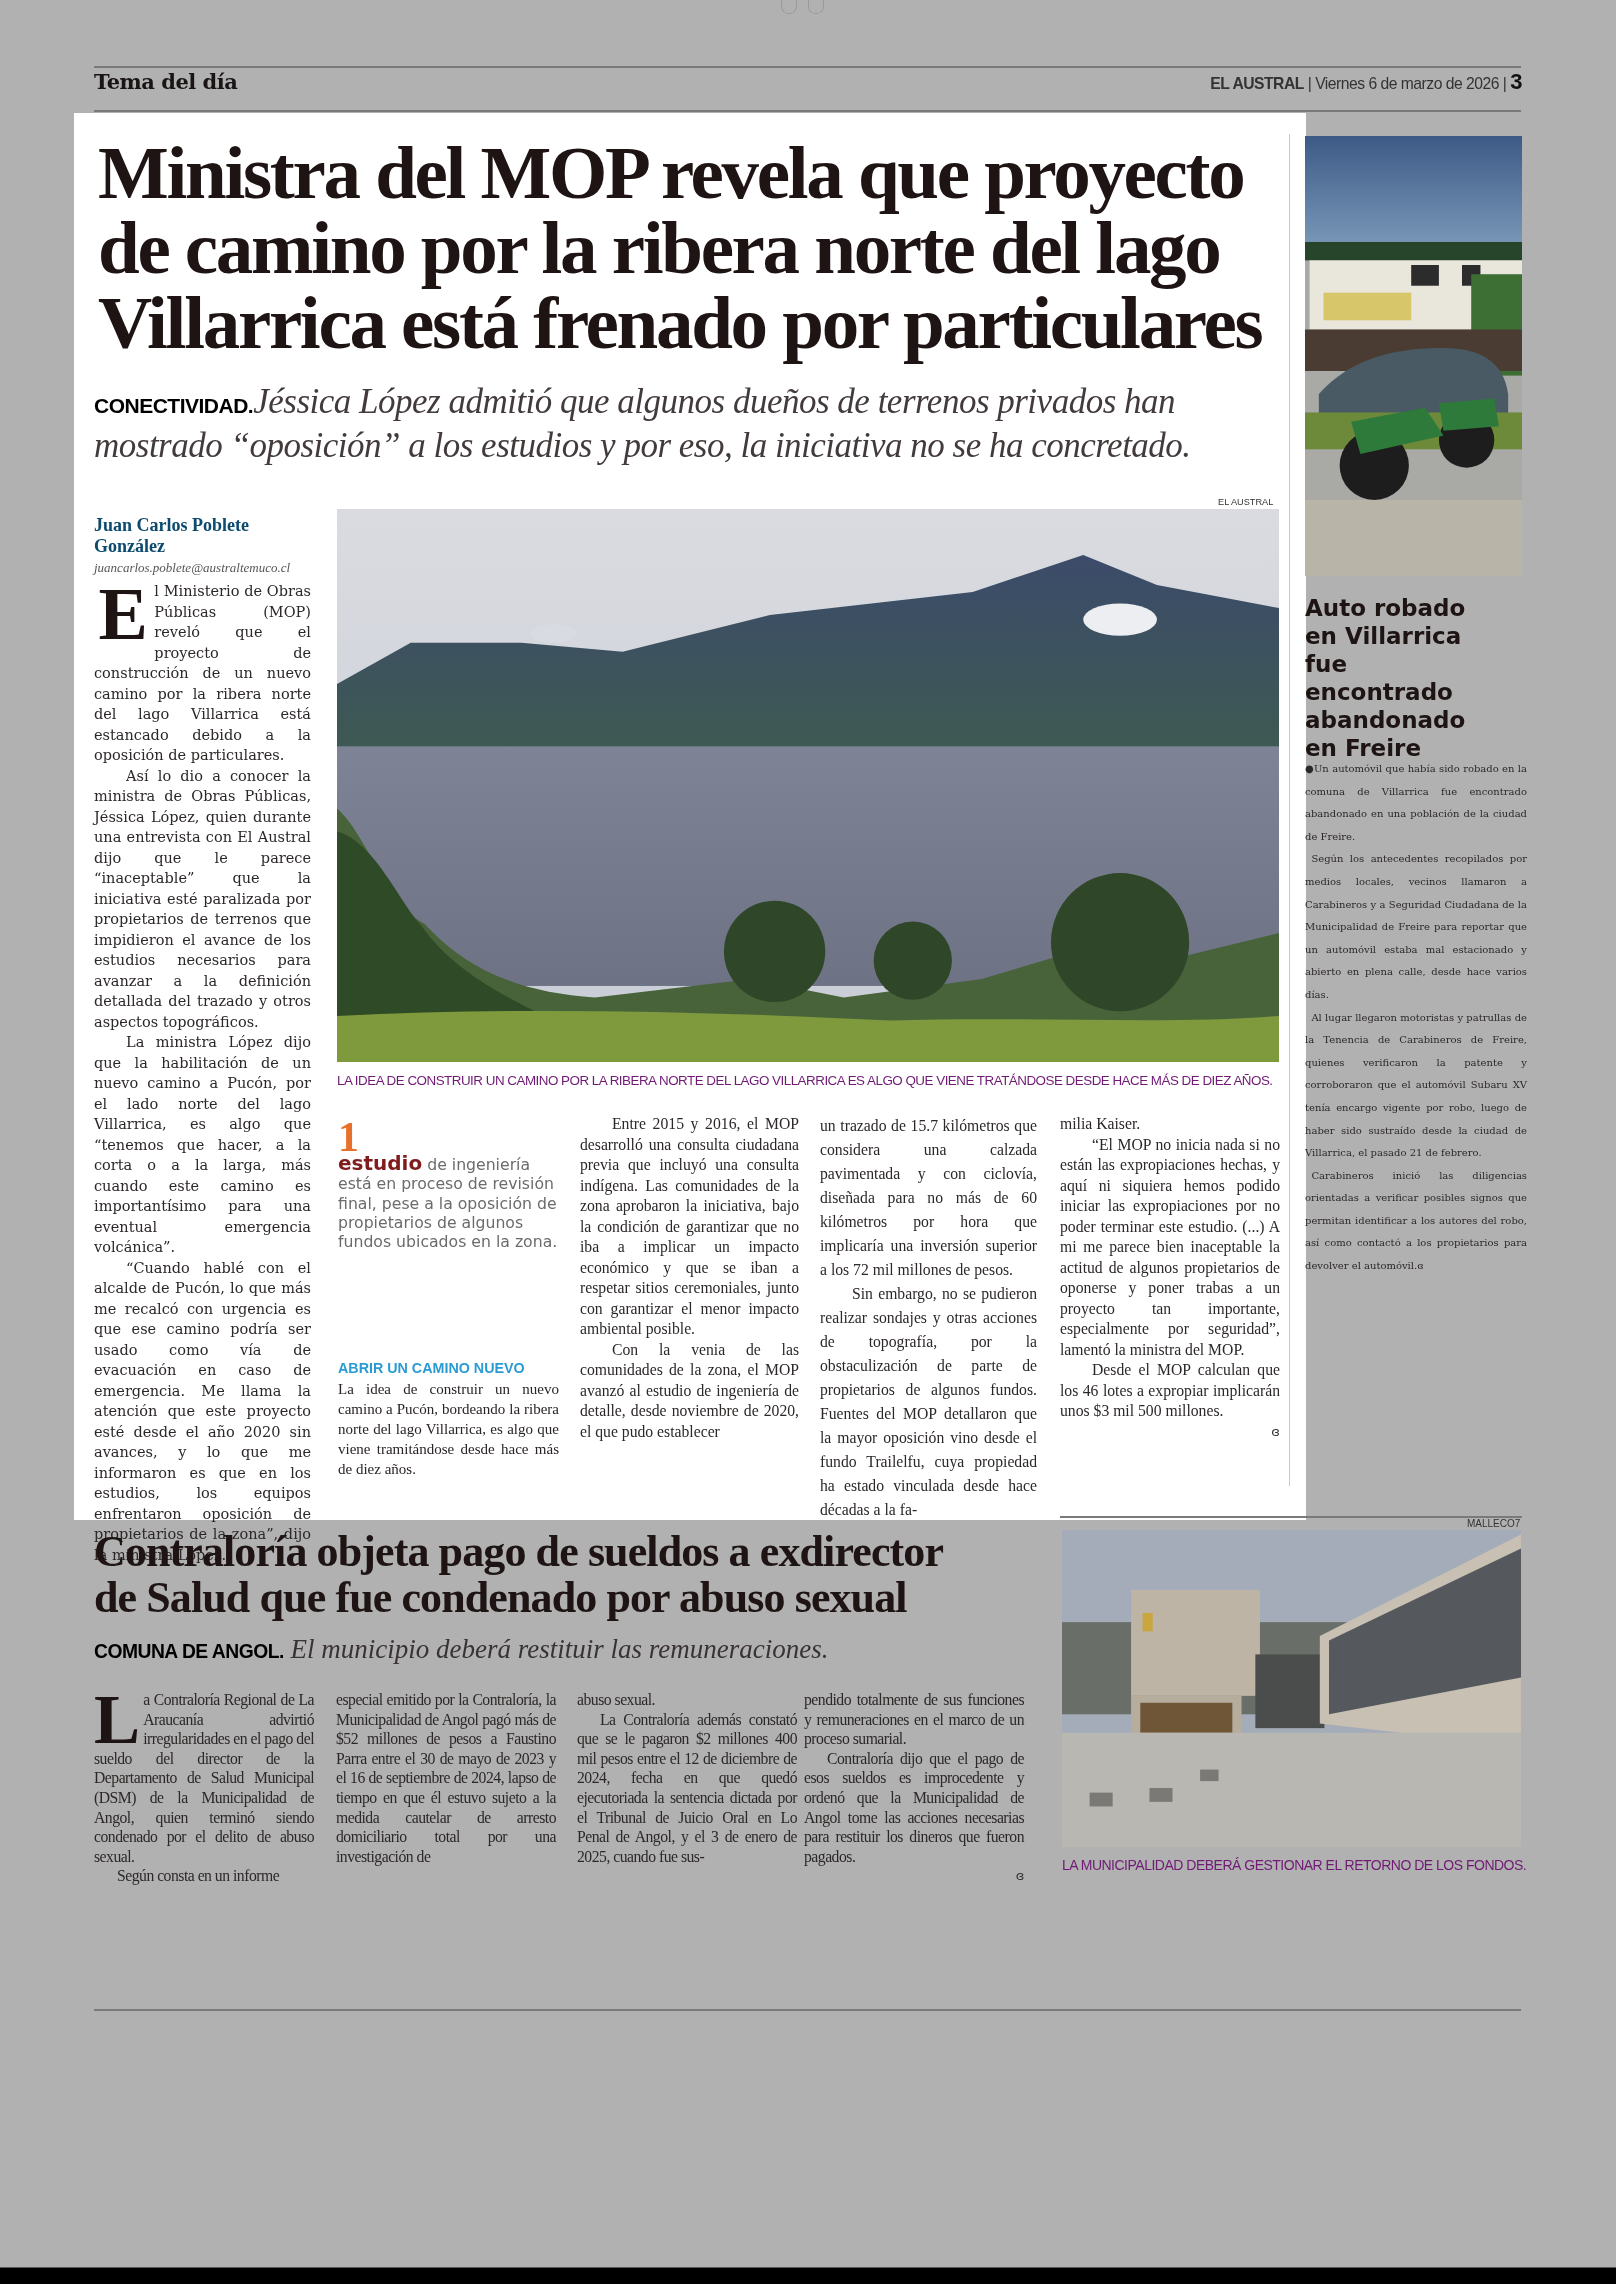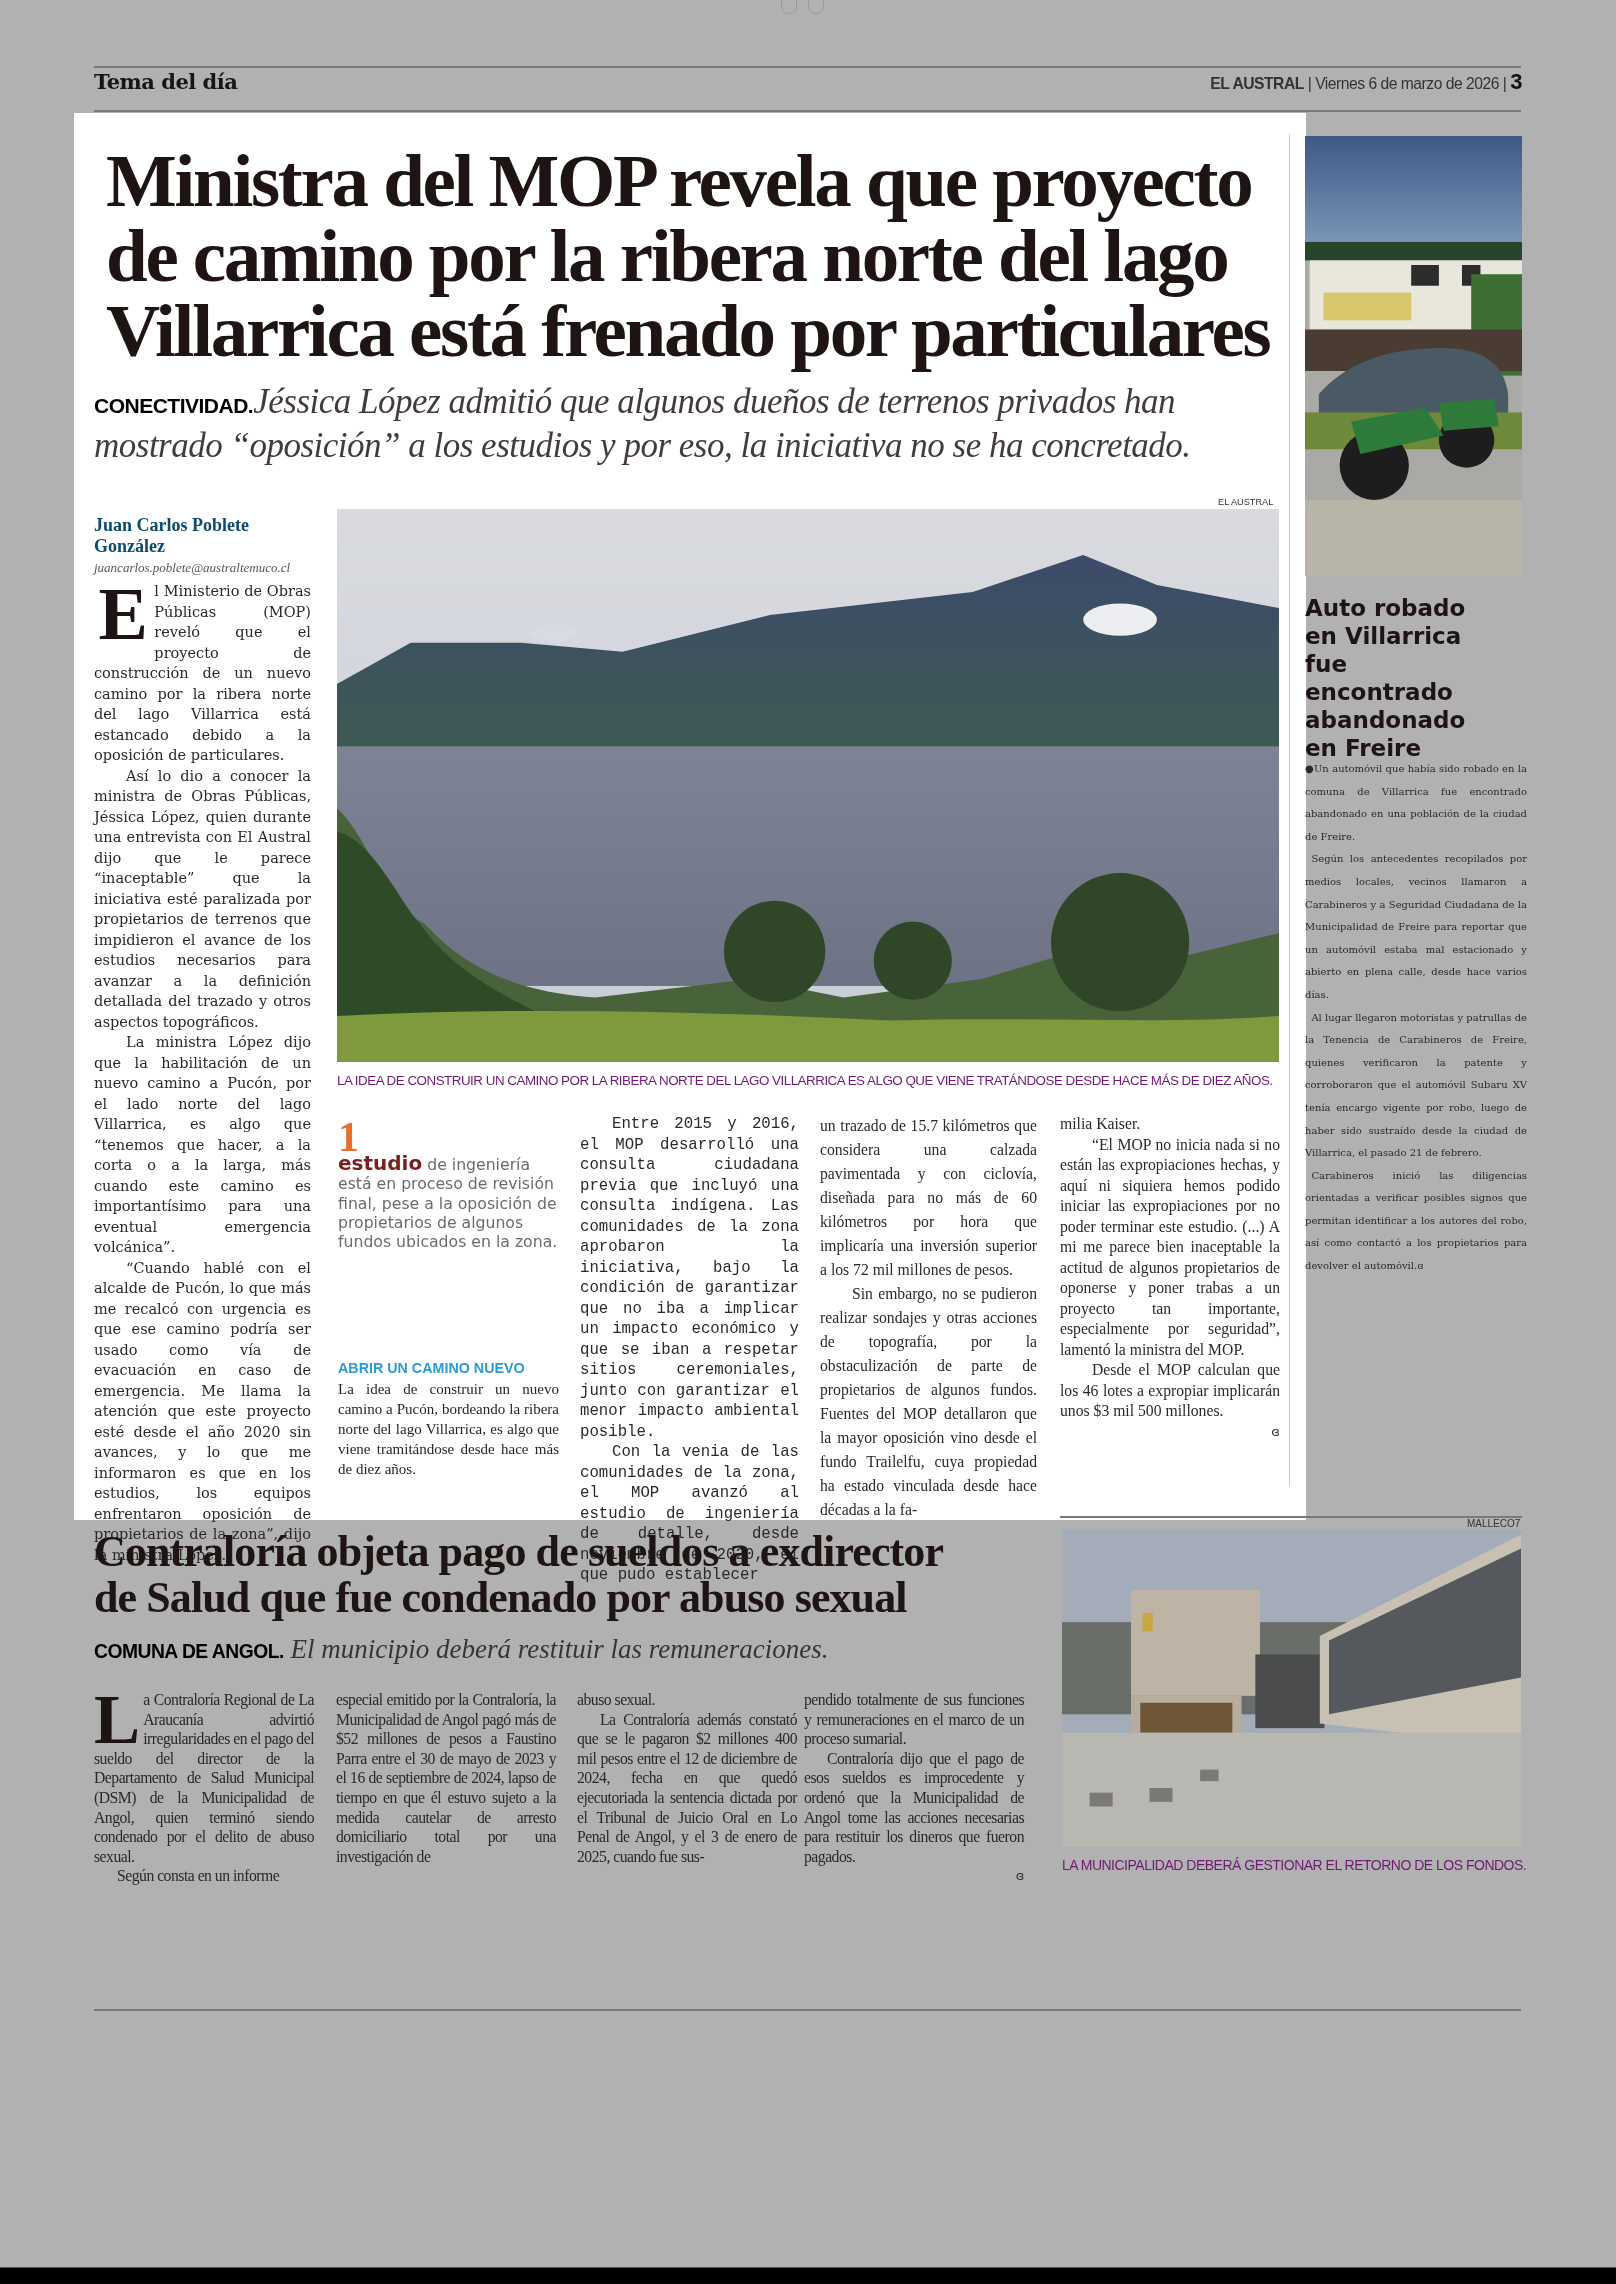--- a/index.html
+++ b/index.html
@@ -65,21 +65,21 @@
 <div class="rule" style="top:66px;height:2.3px;"></div>
 <div class="abs section-title">Tema del día</div>
 <div class="abs masthead">
   <b>EL AUSTRAL</b> | <span>Viernes 6 de marzo de 2026</span> | <span class="page">3</span>
 </div>
 <div class="rule" style="top:110px;height:2.3px;"></div>
 
 <div class="abs white-panel"></div>
 <div class="vline" style="left:1289px;top:134px;height:1352px;"></div>
 
-<h1 class="abs headline" style="margin:12px;">
+<h1 class="abs headline" style="margin:4px;">
   <div>Ministra del MOP revela que proyecto</div>
   <div>de camino por la ribera norte del lago</div>
   <div>Villarrica está frenado por particulares</div>
 </h1>
 
 <div class="abs subhead">
   <span class="kicker">CONECTIVIDAD.</span><span>Jéssica López admitió que algunos dueños de terrenos privados han mostrado “oposición” a los estudios y por eso, la iniciativa no se ha concretado.</span>
 </div>
 
 <div class="abs credit" style="left:1218px;top:497px;">EL AUSTRAL</div>
@@ -131,21 +131,21 @@
 <div class="abs factbox-num">1</div>
 <div class="abs factbox-text">
   <b>estudio</b><span> de ingeniería está en proceso de revisión final, pese a la oposición de propietarios de algunos fundos ubicados en la zona.</span>
 </div>
 
 <div class="abs" style="left:338px;top:1360px;width:221px;">
   <div class="side-heading">ABRIR UN CAMINO NUEVO</div>
   <div class="side-body" style="margin-top:2.8px;">La idea de construir un nuevo camino a Pucón, bordeando la ribera norte del lago Villarrica, es algo que viene tramitándose desde hace más de diez años.</div>
 </div>
 
-<div class="col" style="left:580px;top:1114px;width:219px;font-family:Liberation Mono, monospace;font-size:15.7px;line-height:20.5px;">
+<div class="col" style="left:580px;top:1114px;width:219px;font-family:Liberation Serif, serif;font-size:15.7px;line-height:20.5px;">
   <p>Entre 2015 y 2016, el MOP desarrolló una consulta ciudadana previa que incluyó una consulta indígena. Las comunidades de la zona aprobaron la iniciativa, bajo la condición de garantizar que no iba a implicar un impacto económico y que se iban a respetar sitios ceremoniales, junto con garantizar el menor impacto ambiental posible.</p>
   <p>Con la venia de las comunidades de la zona, el MOP avanzó al estudio de ingeniería de detalle, desde noviembre de 2020, el que pudo establecer</p>
 </div>
 
 <div class="col" style="left:820px;top:1114px;width:217px;font-family:'Liberation Serif',serif;font-size:15.7px;line-height:24px;">
   <p class="first">un trazado de 15.7 kilómetros que considera una calzada pavimentada y con ciclovía, diseñada para no más de 60 kilómetros por hora que implicaría una inversión superior a los 72 mil millones de pesos.</p>
   <p>Sin embargo, no se pudieron realizar sondajes y otras acciones de topografía, por la obstaculización de parte de propietarios de algunos fundos. Fuentes del MOP detallaron que la mayor oposición vino desde el fundo Trailelfu, cuya propiedad ha estado vinculada desde hace décadas a la fa-</p>
 </div>
 
 <div class="col" style="left:1060px;top:1114px;width:220px;font-family:'Liberation Serif',serif;font-size:15.7px;line-height:20.5px;">

